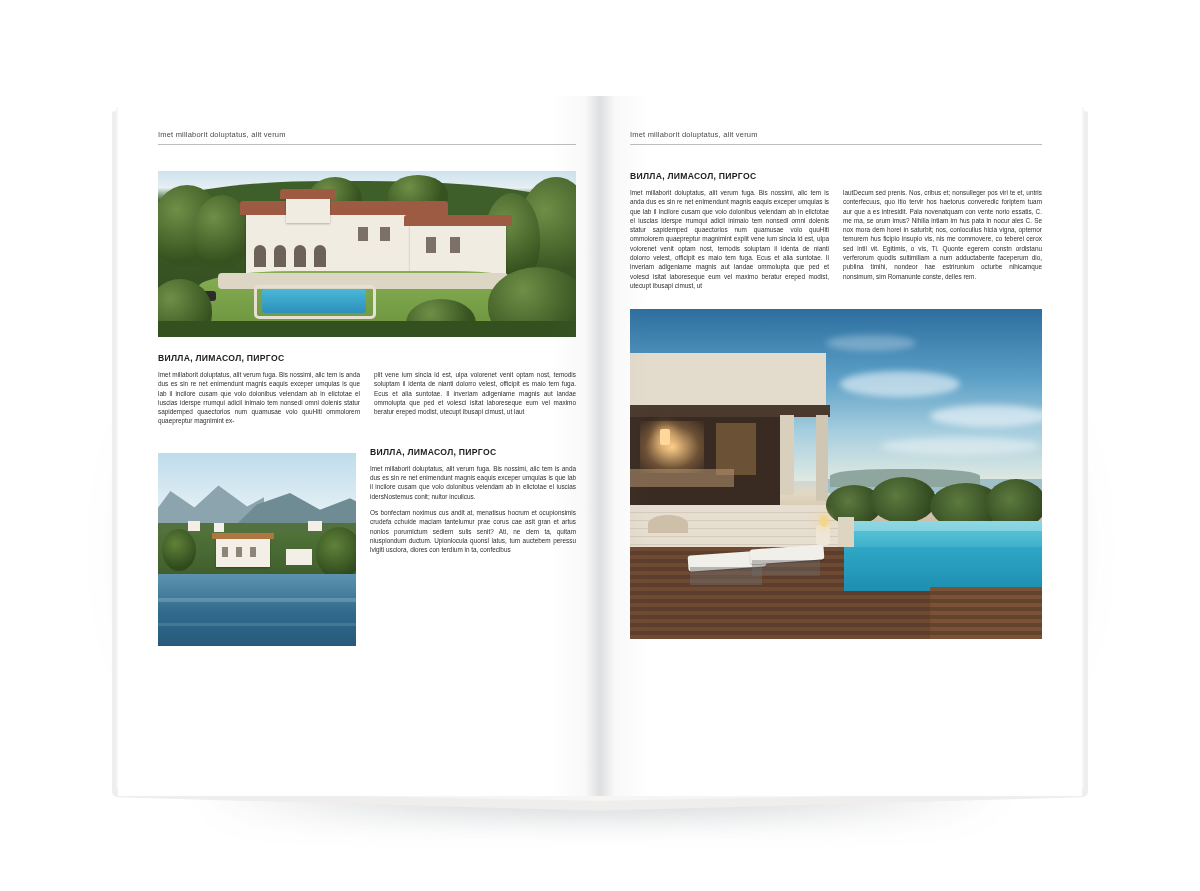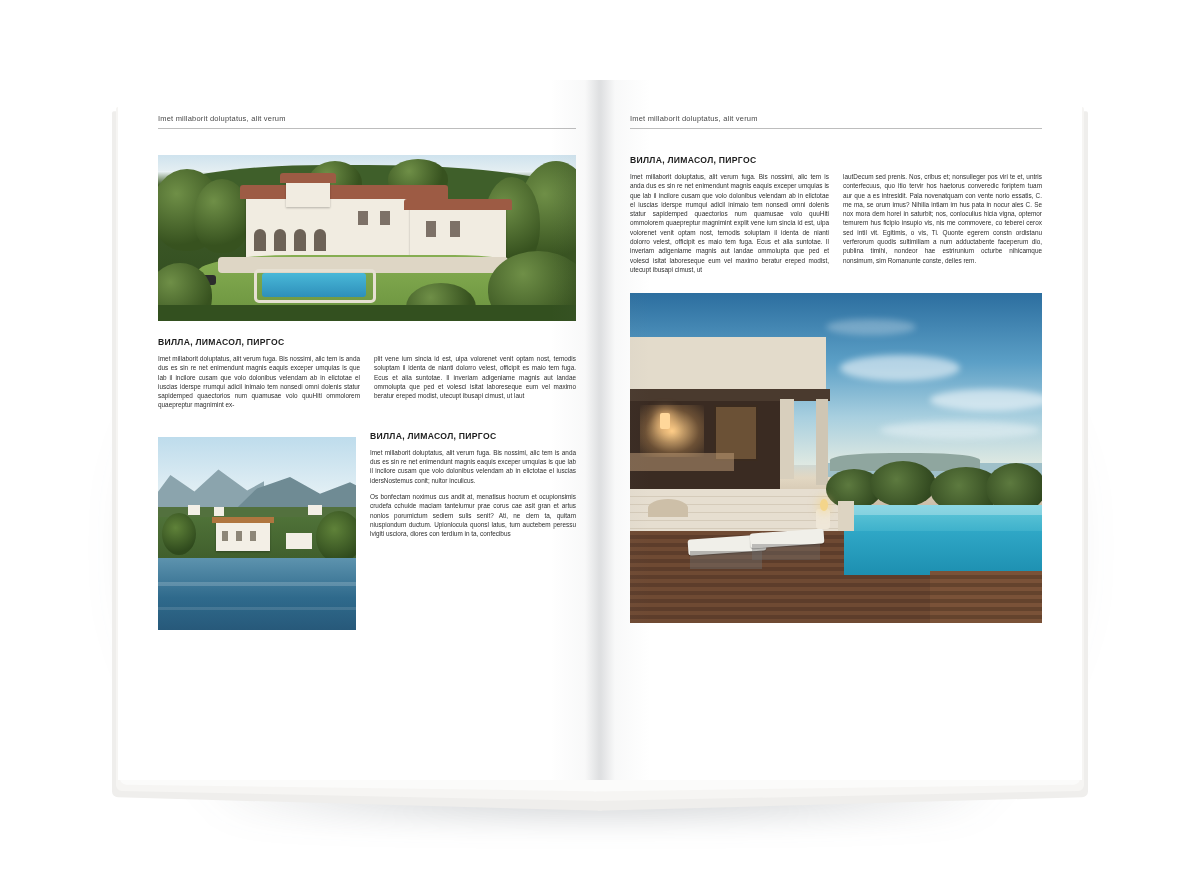--- a/index.html
+++ b/index.html
@@ -35,21 +35,21 @@
 
   
   .deck {
     position: absolute;
     background: #f2f2f0;
   }
 
   .spread {
     position: absolute;
     left: 118px;
-    top: 80px;
+    top: 96px;
     width: 964px;
     height: 700px;
   }
 
   .page {
     position: absolute;
     top: 0;
     width: 482px;
     height: 700px;
     background: #ffffff;

